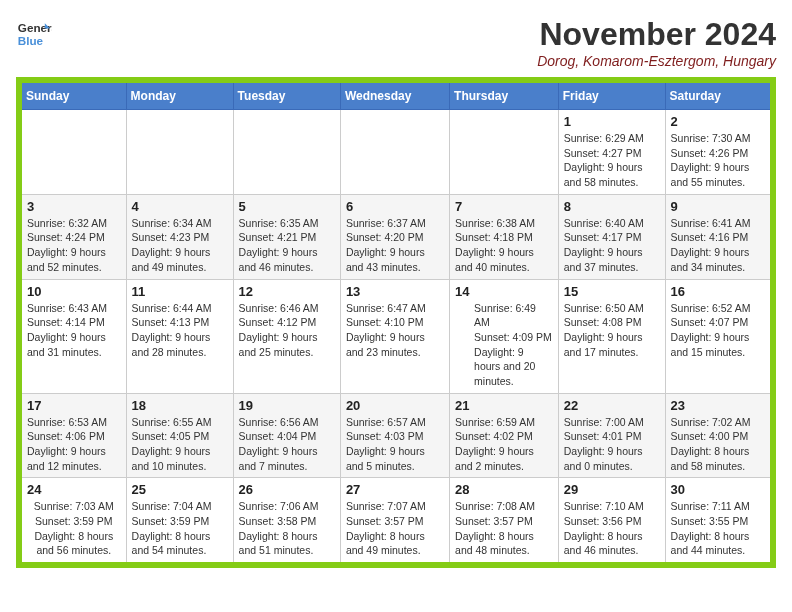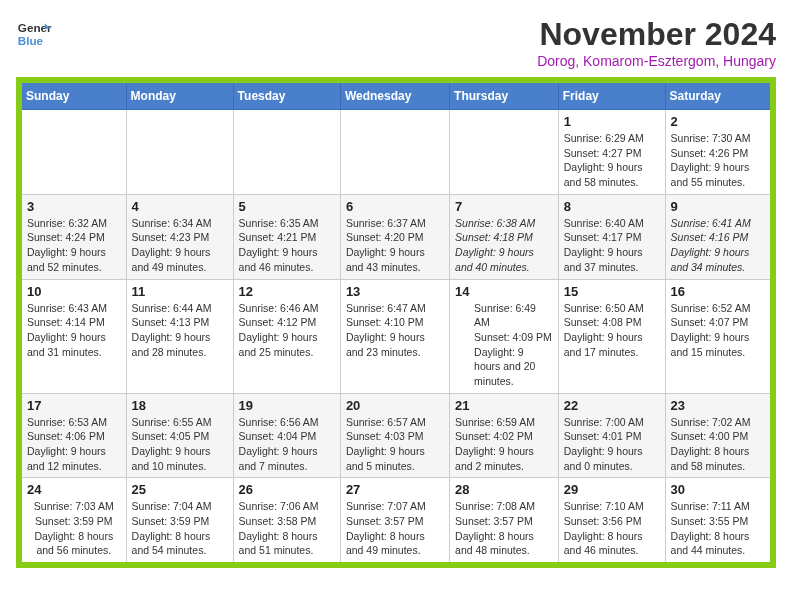--- a/index.html
+++ b/index.html
@@ -28,21 +28,22 @@
     .title-area {
       text-align: right;
     }
     .month-title {
       font-size: 32px;
       font-weight: bold;
       color: #333;
     }
     .subtitle {
       font-size: 14px;
-      color: #a21caf;
+      color: #7f1d1d;
+      font-style: italic;
     }
     .calendar {
       width: 100%;
       border-collapse: collapse;
       border: 6px solid #84cc16;
     }
     .calendar th {
       background: #4a7fcb;
       color: #fff;
       font-size: 12px;
@@ -148,33 +149,33 @@
 Daylight: 9 hours and 46 minutes.</div>
         </td>
         <td>
           <span class="day-num">6</span>
           <div class="day-info" style="white-space: pre-line;">Sunrise: 6:37 AM
 Sunset: 4:20 PM
 Daylight: 9 hours and 43 minutes.</div>
         </td>
         <td>
           <span class="day-num">7</span>
-          <div class="day-info" style="white-space: pre-line; font-style: italic;">Sunrise: 6:38 AM
+          <div class="day-info" style="white-space: pre-line;">Sunrise: 6:38 AM
 Sunset: 4:18 PM
 Daylight: 9 hours and 40 minutes.</div>
         </td>
         <td>
           <span class="day-num">8</span>
           <div class="day-info" style="white-space: pre-line;">Sunrise: 6:40 AM
 Sunset: 4:17 PM
 Daylight: 9 hours and 37 minutes.</div>
         </td>
         <td>
           <span class="day-num">9</span>
-          <div class="day-info" style="white-space: pre-line; font-style: italic;">Sunrise: 6:41 AM
+          <div class="day-info" style="white-space: pre-line;">Sunrise: 6:41 AM
 Sunset: 4:16 PM
 Daylight: 9 hours and 34 minutes.</div>
         </td>
       </tr>
       <tr>
         <td>
           <span class="day-num">10</span>
           <div class="day-info" style="white-space: pre-line;">Sunrise: 6:43 AM
 Sunset: 4:14 PM
 Daylight: 9 hours and 31 minutes.</div>

